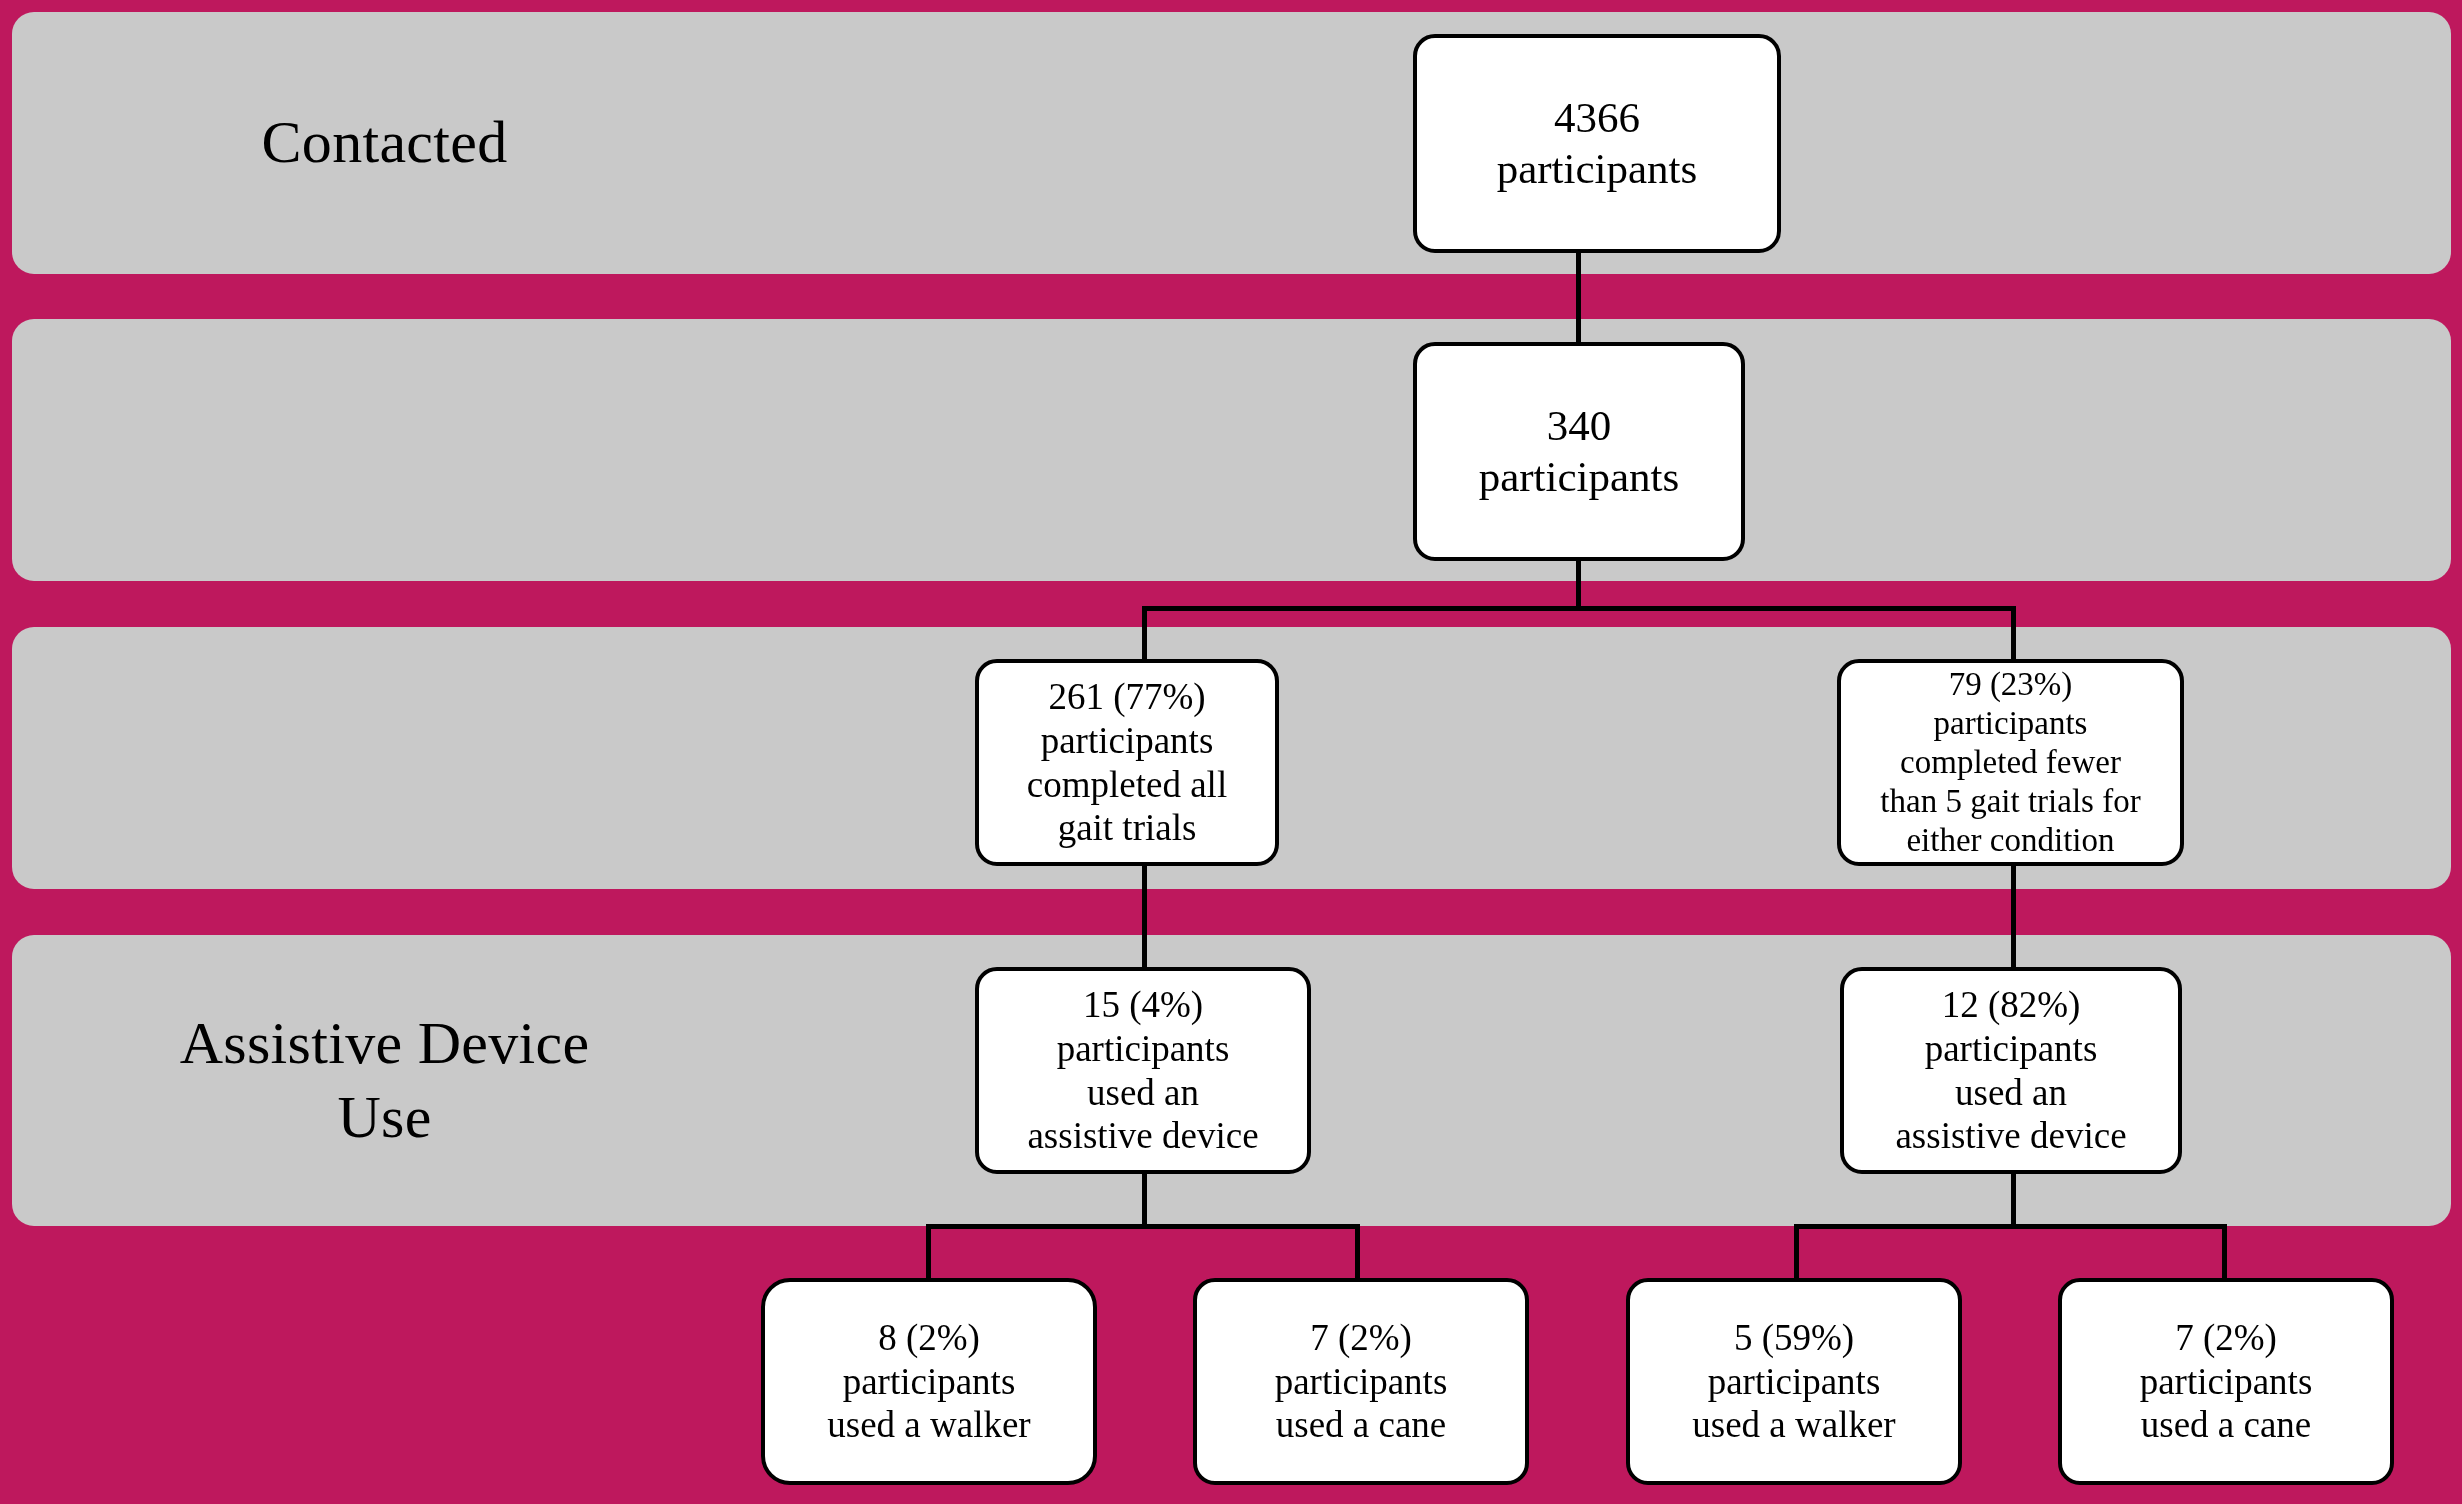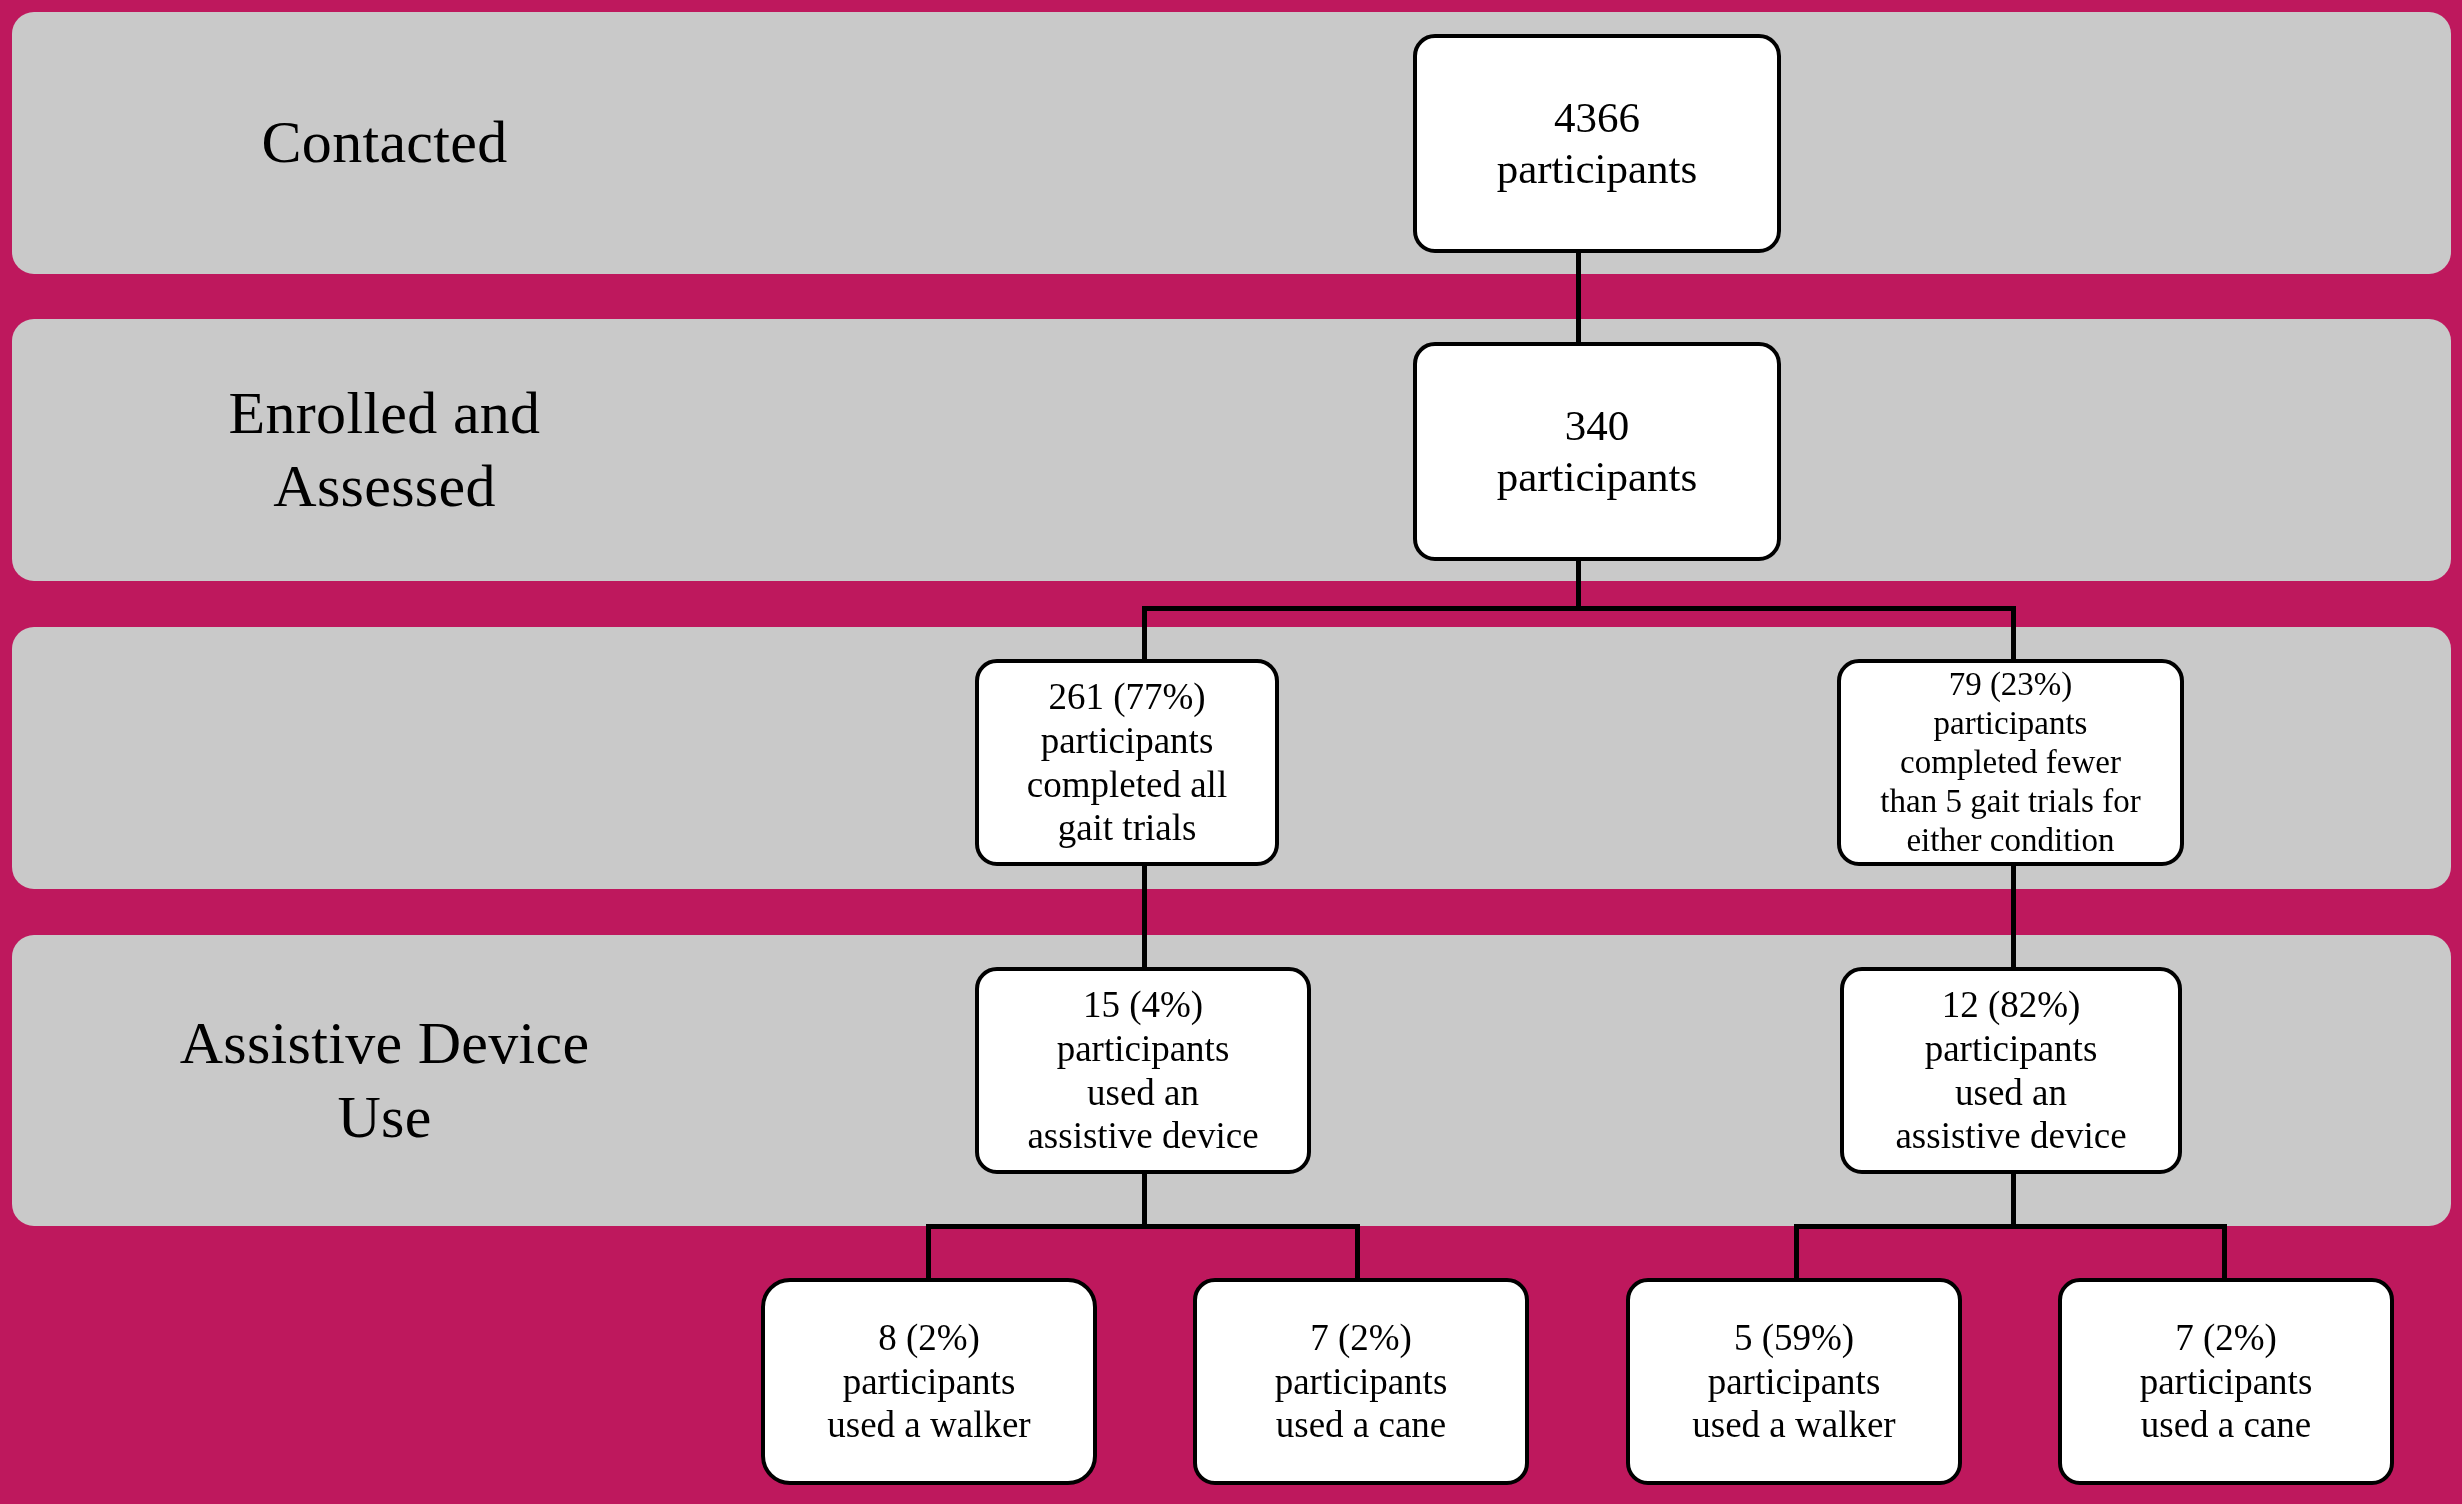--- a/index.html
+++ b/index.html
@@ -77,22 +77,20 @@
 <body>
 
 <div id="page">
 
   <div class="band" style="left:11.7px; top:11.7px; width:2439px; height:262px;"></div>
   <div class="band" style="left:11.7px; top:319px; width:2439px; height:262px;"></div>
   <div class="band" style="left:11.7px; top:627px; width:2439px; height:262px;"></div>
   <div class="band" style="left:11.7px; top:935px; width:2439px; height:291px;"></div>
 
   <div class="band-label" style="top:11.7px; width:769px; height:262px;">Contacted</div>
-  <div class="band-label" style="top:319px; width:769px; height:262px;">Enrolled and
-Assessed</div>
   <div class="band-label" style="top:935px; width:769px; height:291px;">Assistive Device
 Use</div>
 
   <div class="conn-v" style="left:1576px; top:253px; height:98px;"></div>
 
   <div class="conn-v" style="left:1576px; top:558px; height:50px;"></div>
   <div class="conn-h" style="left:1142px; top:606px; width:874px;"></div>
   <div class="conn-v" style="left:1142px; top:606px; height:56px;"></div>
   <div class="conn-v" style="left:2011px; top:606px; height:56px;"></div>
 
@@ -106,21 +104,21 @@
   <div class="conn-v" style="left:1355px; top:1224px; height:56px;"></div>
 
   <div class="conn-v" style="left:2011px; top:1172px; height:55px;"></div>
   <div class="conn-h" style="left:1794px; top:1224px; width:433px;"></div>
   <div class="conn-v" style="left:1794px; top:1224px; height:56px;"></div>
   <div class="conn-v" style="left:2222px; top:1224px; height:56px;"></div>
 
   <div class="node big" style="left:1413px; top:34px; width:368px; height:219px;">4366
 participants</div>
 
-  <div class="node big" style="left:1413px; top:342px; width:368px; height:219px;">340
+  <div class="node big" style="left:1413px; top:342px; width:332px; height:219px;">340
 participants</div>
 
   <div class="node mid" style="left:975px; top:659px; width:304px; height:207px;">261 (77%)
 participants
 completed all
 gait trials</div>
 
   <div class="node small" style="left:1837px; top:659px; width:347px; height:207px;">79 (23%)
 participants
 completed fewer

